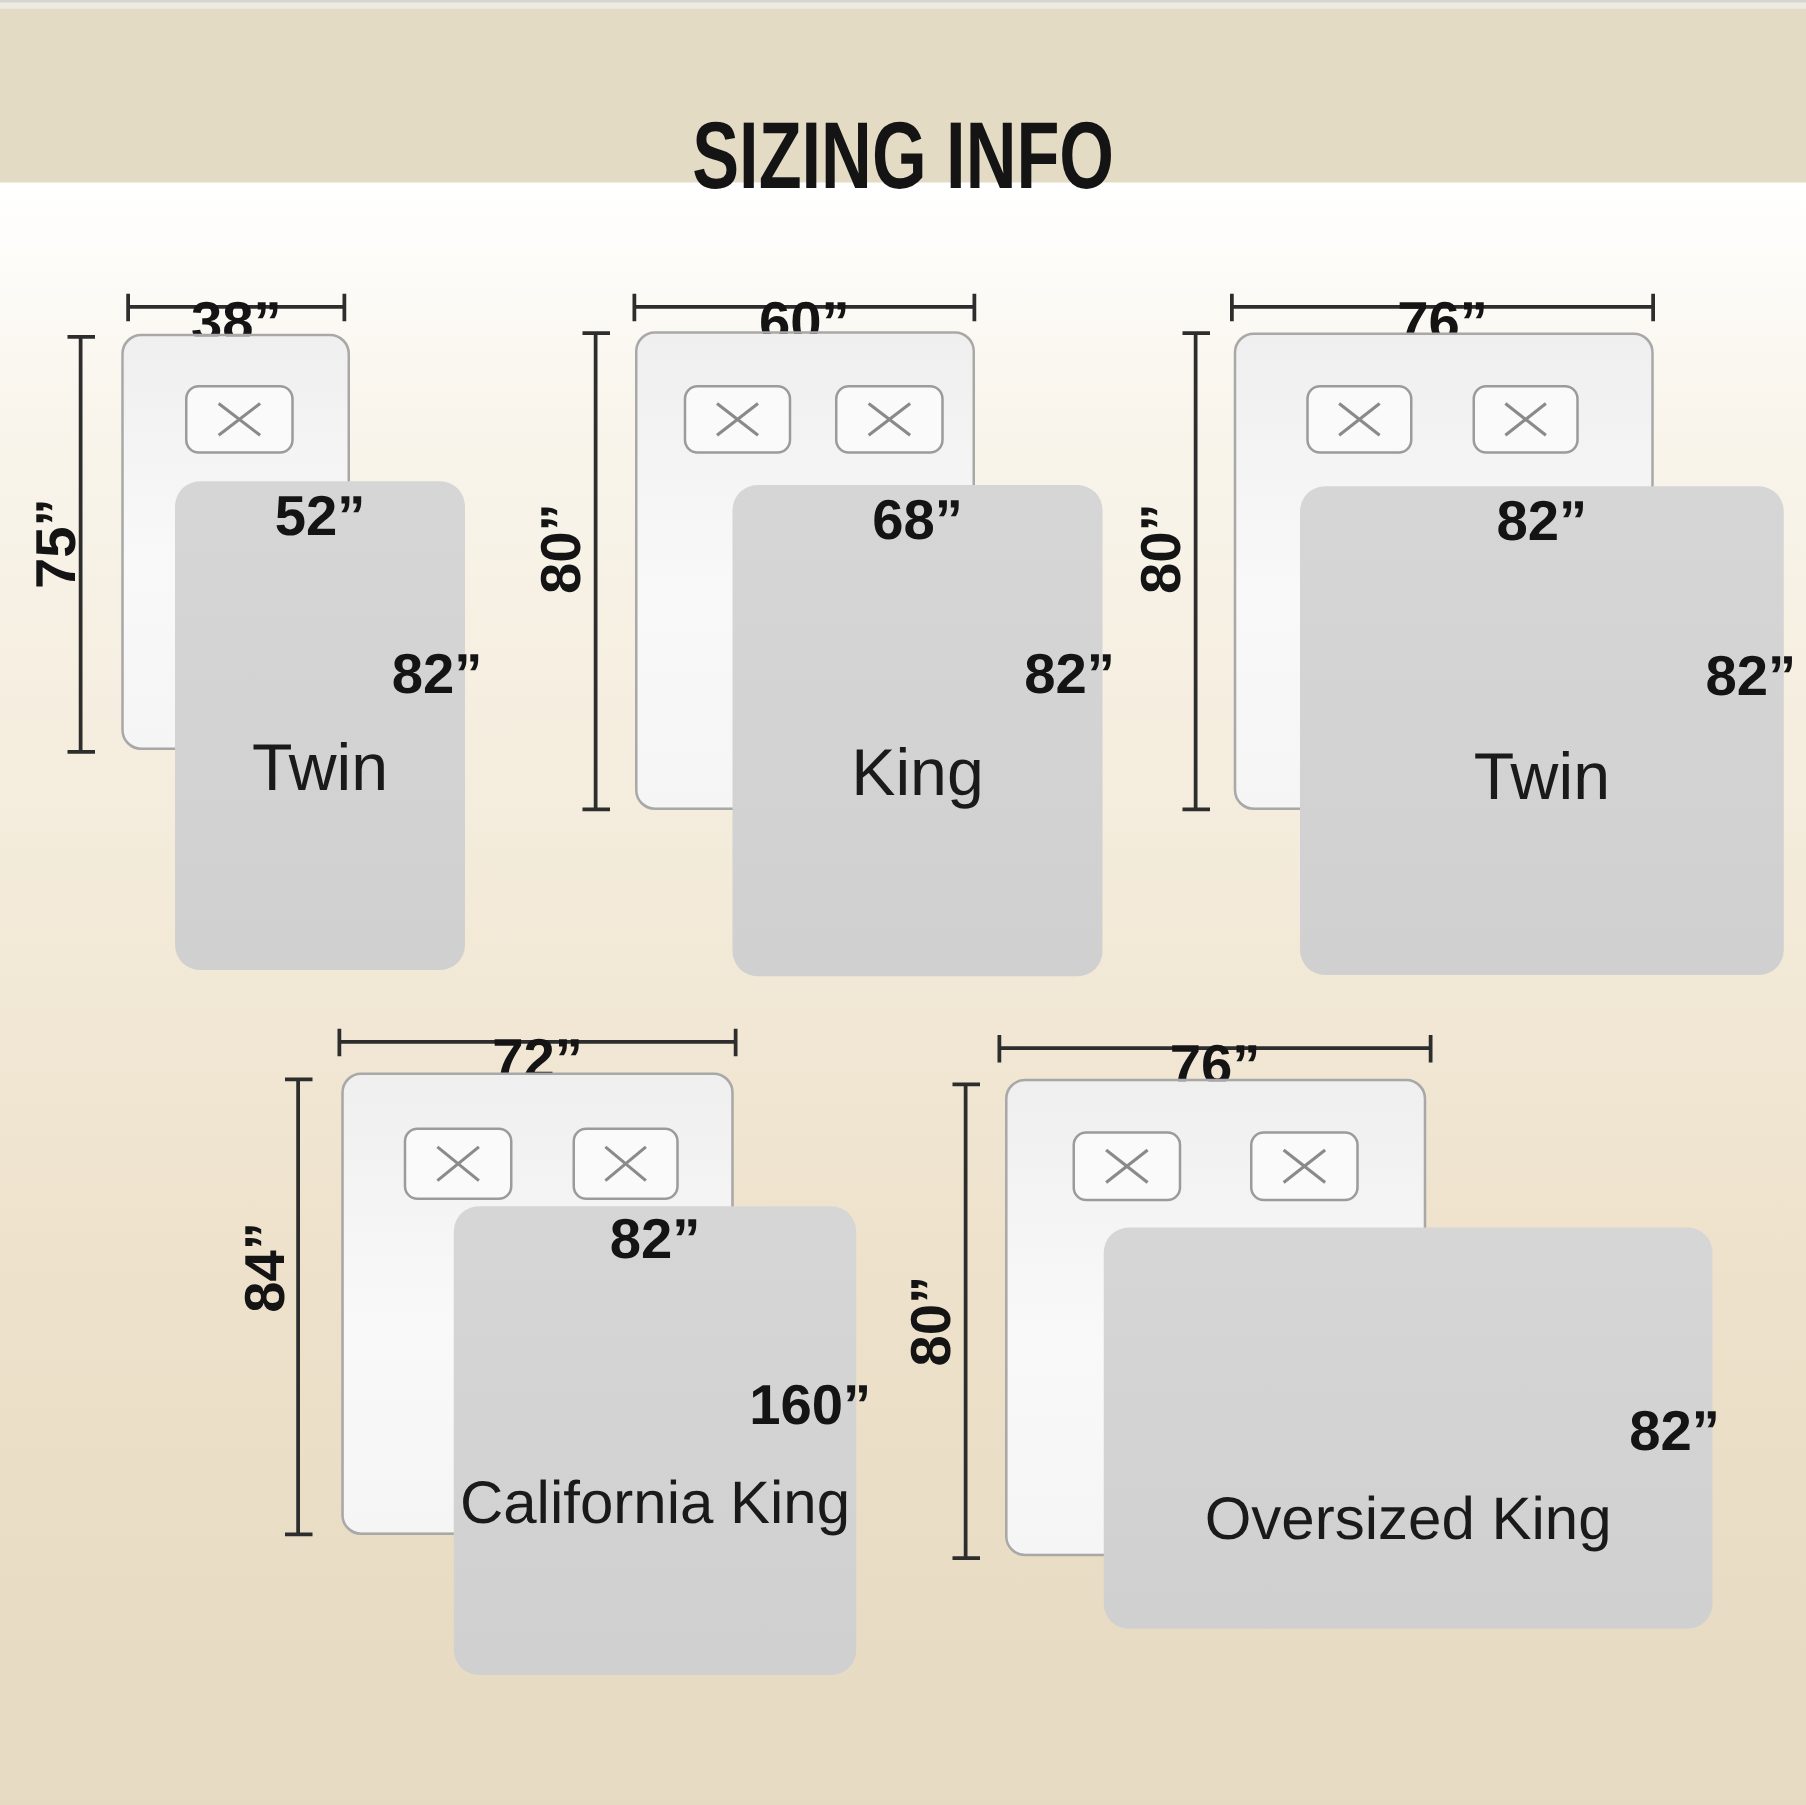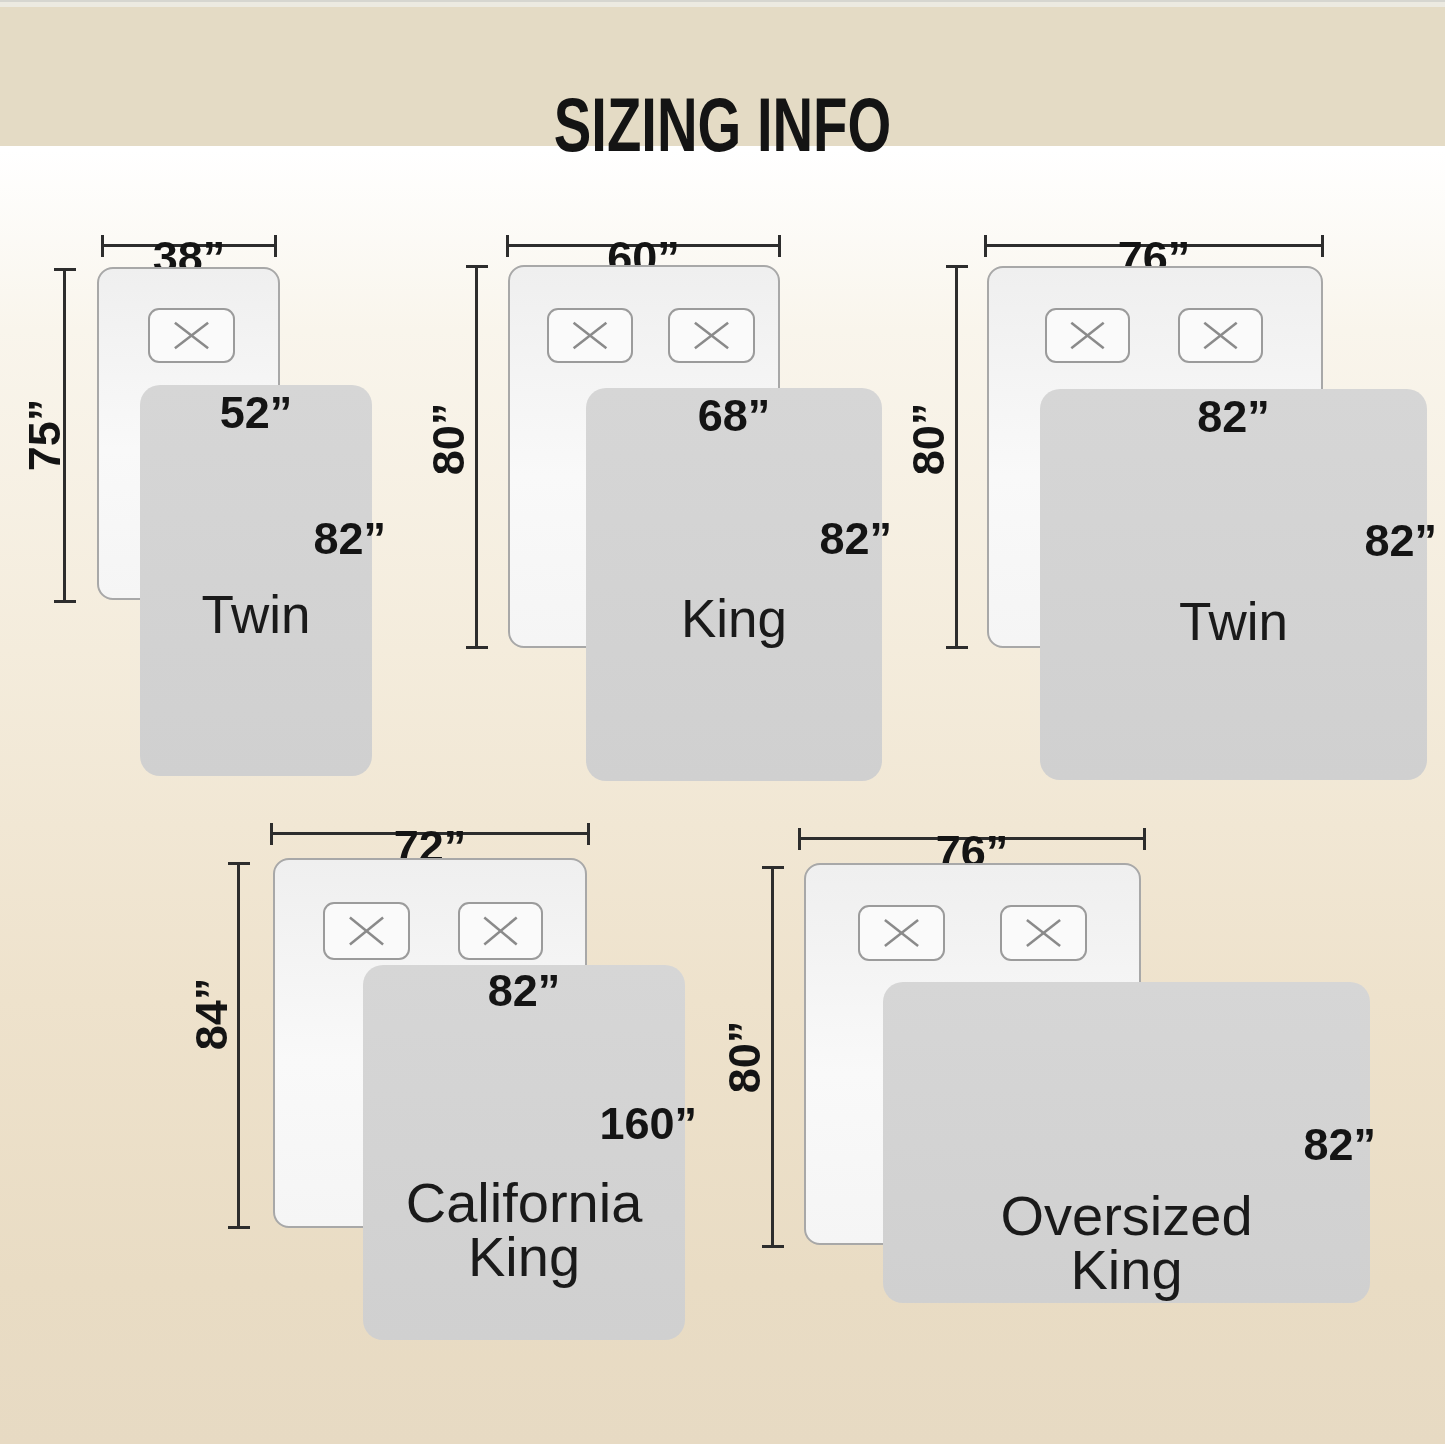--- a/index.html
+++ b/index.html
@@ -51,21 +51,21 @@
     position:absolute;
     background:linear-gradient(180deg,#d6d6d6 0%,#d0d0d0 100%);
     border-radius:20px;
   }
   .blanket .bw{position:absolute;left:0;right:0;text-align:center;}
   .blanket .bl{position:absolute;}
   .bname{
     position:absolute;left:0;right:0;text-align:center;
     font-size:53px;font-weight:400;color:#1a1a1a;line-height:1.02;
   }
-  .bname.two{left:50%;right:auto;transform:translateX(-50%);width:330px;font-size:56px;line-height:54px;}
+  .bname.two{left:50%;right:auto;transform:translateX(-50%);width:330px;font-size:48px;line-height:54px;}
   
   .footer{
     position:absolute;left:0;top:1360px;width:100%;
     text-align:center;color:#1f1f1f;font-size:32px;line-height:38px;
   }
 </style>
 </head>
 <body>
 
 <div class="canvas">

